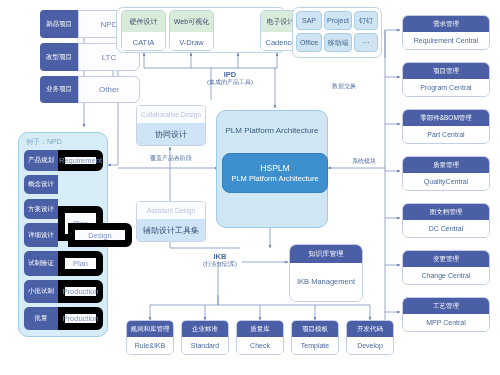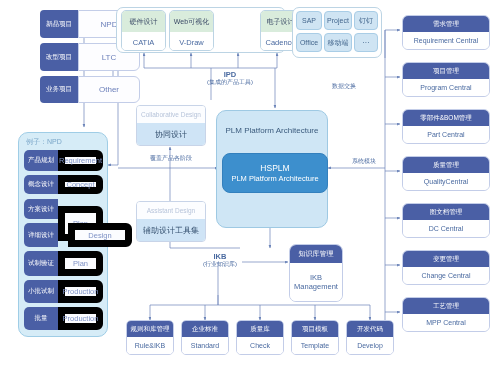--- a/index.html
+++ b/index.html
@@ -262,23 +262,20 @@
   <div class="stage-hdr" style="left:24px;top:150px;width:34px;height:21px;">
     <span>产品规划</span>
     </div>
   <div class="stage-body" style="left:58px;top:150px;width:45px;height:21px;">
     <span>Requirement</span>
     </div>
 
   <div class="stage-hdr" style="left:24px;top:175px;width:34px;height:19px;">
     <span>概念设计</span>
     </div>
-  <div class="stage-body" style="left:58px;top:175px;width:45px;height:19px;">
-    <span>Concept</span>
-    </div>
 
   <div class="stage-hdr" style="left:24px;top:199px;width:34px;height:20px;">
     <span>方案设计</span>
     </div>
   <div class="stage-body" style="left:58px;top:206px;width:45px;height:35px;">
     <span>Plan</span>
     </div>
 
   <div class="stage-hdr" style="left:24px;top:223px;width:34px;height:24px;">
     <span>详细设计</span>
@@ -393,21 +390,21 @@
     <div class="m-bot">Change Central</div>
   </div>
   <div class="mod" style="left:402px;top:297px;width:88px;height:35px;">
     <div class="m-top">工艺管理</div>
     <div class="m-bot">MPP Central</div>
   </div>
 
   <div class="anno bold" style="left:200px;top:252px;width:40px;font-size:7.5px;">IKB</div>
   <div class="anno anno-sm" style="left:192px;top:261px;width:56px;">(行业知识库)</div>
 
-  <div class="ikb-card" style="left:289px;top:244px;width:54px;height:58px;">
+  <div class="ikb-card" style="left:289px;top:244px;width:74px;height:58px;">
     <div class="i-top">知识库管理</div>
     <div class="i-bot">IKB Management</div>
   </div>
 
   <div class="bcard" style="left:126px;top:320px;width:48px;height:35px;">
     <div class="b-top">规则和库管理</div>
     <div class="b-bot">Rule&amp;IKB</div>
   </div>
   <div class="bcard" style="left:181px;top:320px;width:48px;height:35px;">
     <div class="b-top">企业标准</div>

